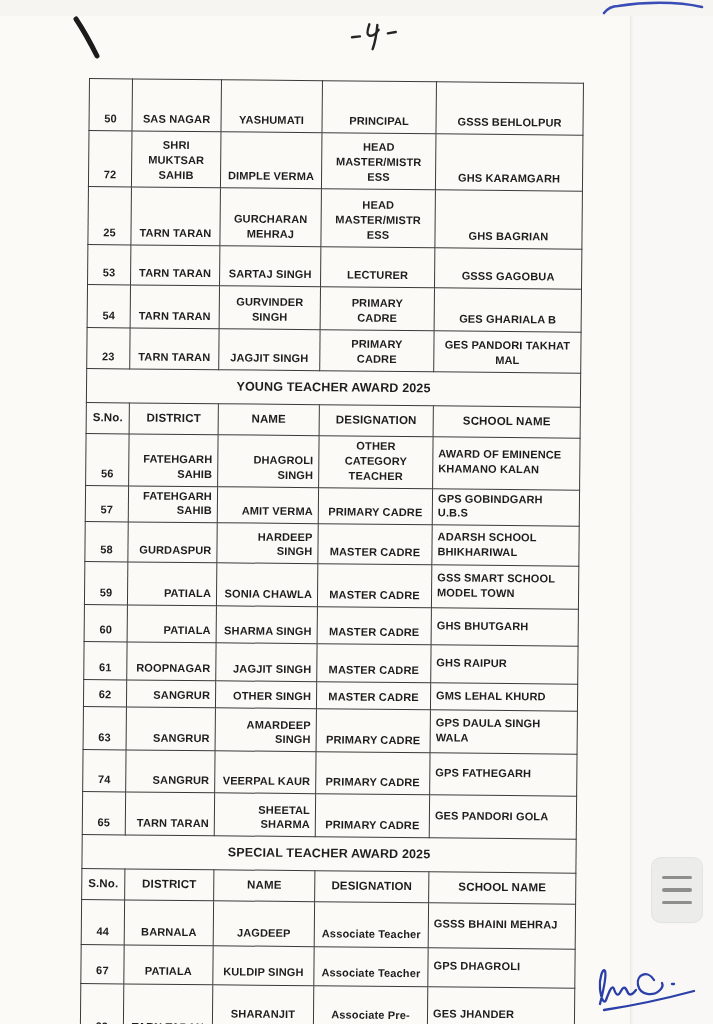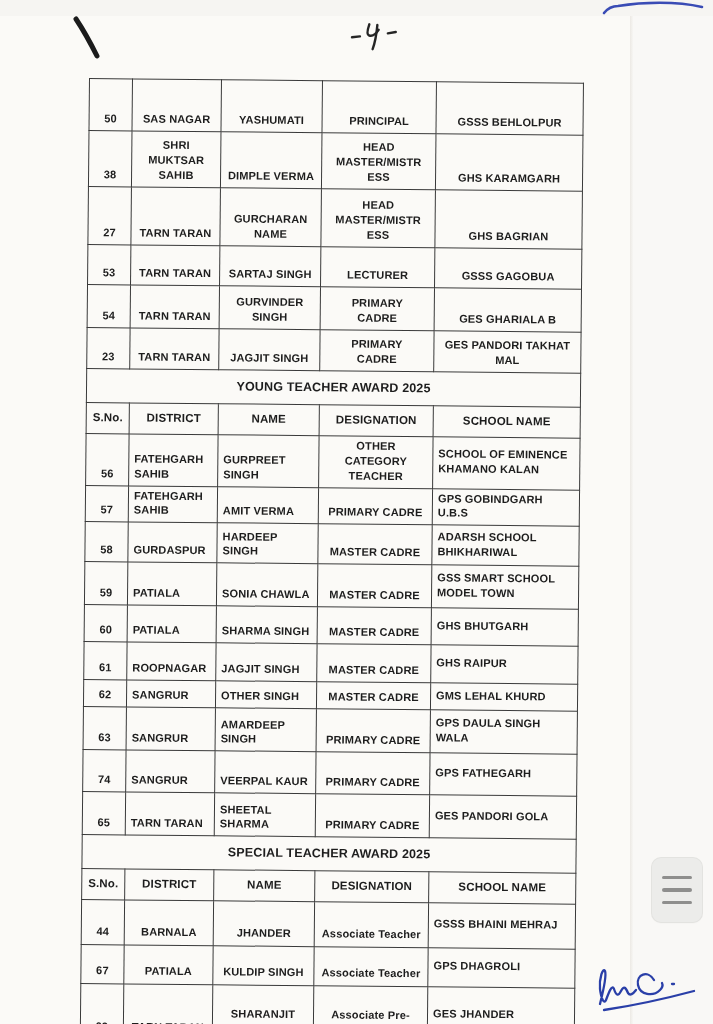--- a/index.html
+++ b/index.html
@@ -65,21 +65,21 @@
   #sec1 td{text-align:center;vertical-align:bottom;padding-bottom:4px;}
   #sec1 tr:nth-child(1){height:52px}
   #sec1 tr:nth-child(2){height:56px}
   #sec1 tr:nth-child(3){height:58px}
   #sec1 tr:nth-child(4){height:40px}
   #sec1 tr:nth-child(5){height:43px}
   #sec1 tr:nth-child(6){height:41px}
   
   #sec2 td{vertical-align:bottom;padding-bottom:4px;}
   #sec2 td.col-sno{text-align:center;margin-top:24px;}
-  #sec2 td.col-district,#sec2 td.col-name{text-align:left;}
+  #sec2 td.col-district,#sec2 td.col-name{text-align:right;}
   #sec2 td.col-designation{text-align:center;}
   #sec2 td.col-school{text-align:left;vertical-align:middle;}
   #sec2 tr:nth-child(1){height:50px}
   #sec2 tr:nth-child(2){height:36px}
   #sec2 tr:nth-child(3){height:40px}
   #sec2 tr:nth-child(4){height:43px}
   #sec2 tr:nth-child(5){height:37px}
   #sec2 tr:nth-child(6){height:38px}
   #sec2 tr:nth-child(7){height:27px}
   #sec2 tr:nth-child(8){height:43px}
@@ -151,35 +151,35 @@
 
     <tbody id="sec1">
         <tr>
           <td class="col-sno">50</td>
           <td class="col-district">SAS NAGAR</td>
           <td class="col-name">YASHUMATI</td>
           <td class="col-designation">PRINCIPAL</td>
           <td class="col-school">GSSS BEHLOLPUR</td>
         </tr>
         <tr>
-          <td class="col-sno">38</td>
+          <td class="col-sno">72</td>
           <td class="col-district">SHRI
 MUKTSAR
 SAHIB</td>
           <td class="col-name">DIMPLE VERMA</td>
           <td class="col-designation">HEAD
 MASTER/MISTR
 ESS</td>
           <td class="col-school">GHS KARAMGARH</td>
         </tr>
         <tr>
-          <td class="col-sno">27</td>
+          <td class="col-sno">25</td>
           <td class="col-district">TARN TARAN</td>
           <td class="col-name">GURCHARAN
-NAME</td>
+MEHRAJ</td>
           <td class="col-designation">HEAD
 MASTER/MISTR
 ESS</td>
           <td class="col-school">GHS BAGRIAN</td>
         </tr>
         <tr>
           <td class="col-sno">53</td>
           <td class="col-district">TARN TARAN</td>
           <td class="col-name">SARTAJ SINGH</td>
           <td class="col-designation">LECTURER</td>
@@ -215,25 +215,25 @@
         <th>DESIGNATION</th>
         <th>SCHOOL NAME</th>
       </tr>
     </tbody>
 
     <tbody id="sec2">
         <tr>
           <td class="col-sno">56</td>
           <td class="col-district">FATEHGARH
 SAHIB</td>
-          <td class="col-name">GURPREET
+          <td class="col-name">DHAGROLI
 SINGH</td>
           <td class="col-designation">OTHER CATEGORY
 TEACHER</td>
-          <td class="col-school">SCHOOL OF EMINENCE
+          <td class="col-school">AWARD OF EMINENCE
 KHAMANO KALAN</td>
         </tr>
         <tr>
           <td class="col-sno">57</td>
           <td class="col-district">FATEHGARH
 SAHIB</td>
           <td class="col-name">AMIT VERMA</td>
           <td class="col-designation">PRIMARY CADRE</td>
           <td class="col-school">GPS GOBINDGARH U.B.S</td>
         </tr>
@@ -311,21 +311,21 @@
         <th>NAME</th>
         <th>DESIGNATION</th>
         <th>SCHOOL NAME</th>
       </tr>
     </tbody>
 
     <tbody id="sec3">
         <tr>
           <td class="col-sno">44</td>
           <td class="col-district">BARNALA</td>
-          <td class="col-name">JHANDER</td>
+          <td class="col-name">JAGDEEP</td>
           <td class="col-designation">Associate Teacher</td>
           <td class="col-school">GSSS BHAINI MEHRAJ</td>
         </tr>
         <tr>
           <td class="col-sno">67</td>
           <td class="col-district">PATIALA</td>
           <td class="col-name">KULDIP SINGH</td>
           <td class="col-designation">Associate Teacher</td>
           <td class="col-school">GPS DHAGROLI</td>
         </tr>

